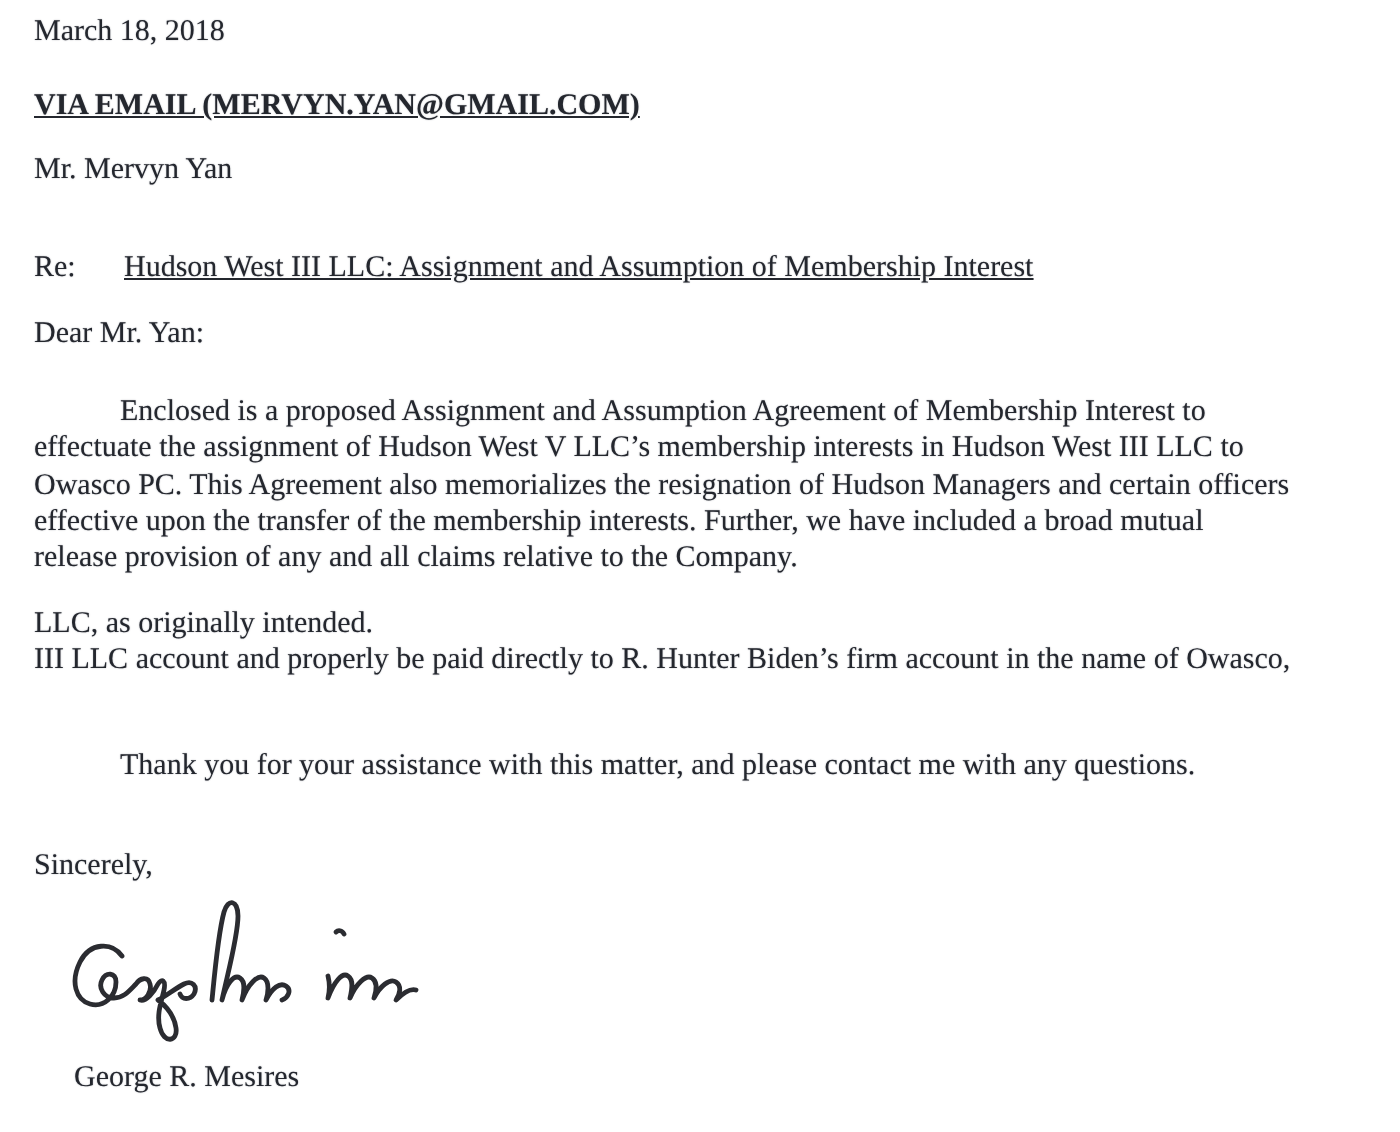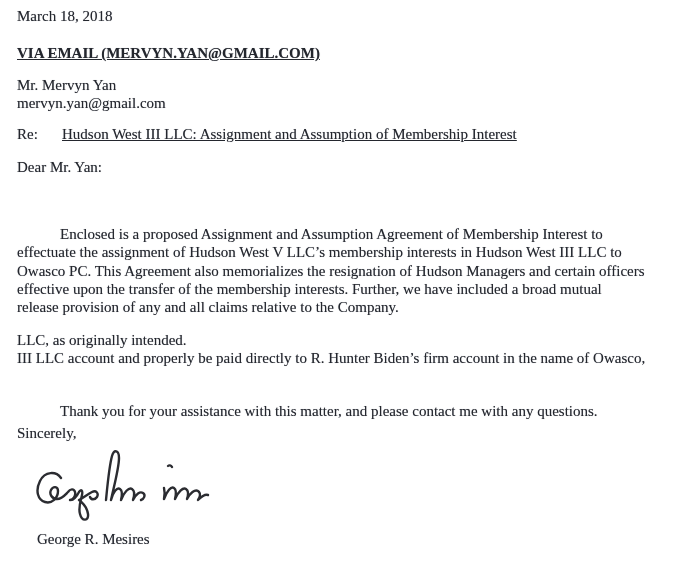--- a/index.html
+++ b/index.html
@@ -23,41 +23,40 @@
     left: 17px;
     white-space: nowrap;
   }
   .date       { top: 8px; }
   .via        { top: 45px; font-weight: bold; text-decoration: underline; }
   .recipient  { top: 77px; line-height: 17.5px; font-family: Liberation Serif, serif; }
   .re         { top: 126px; }
   .re-label   { display: inline-block; width: 45px; }
   .re-subject { text-decoration: underline; }
   .salutation { top: 159px; }
-  .para       { line-height: 18.3px; margin-top: 28px; }
+  .para       { line-height: 18.3px; }
   .p1         { top: 197px; }
   .p2         { top: 303px; }
   .p3         { top: 374px; }
   .line.indent { padding-left: 43px; }
   .closing    { top: 425px; }
   .signature  { position: absolute; left: 35px; top: 447px; }
   .signer     { top: 531px; margin-left: 20px; }
 </style>
 </head>
 <body>
 
 <div class="page">
 
   <div class="block date">March 18, 2018</div>
 
   <div class="block via">VIA EMAIL (MERVYN.YAN@GMAIL.COM)</div>
 
   <div class="block recipient">
     <div>Mr. Mervyn Yan</div>
-    <div>mervyn.yan@gmail.com</div>
   </div>
 
   <div class="block re">
     <span class="re-label">Re:</span><span class="re-subject">Hudson West III LLC: Assignment and Assumption of Membership Interest</span>
   </div>
 
   <div class="block salutation">Dear Mr. Yan:</div>
 
   <div class="block para p1">
     <div class="line indent">Enclosed is a proposed Assignment and Assumption Agreement of Membership Interest to</div>

